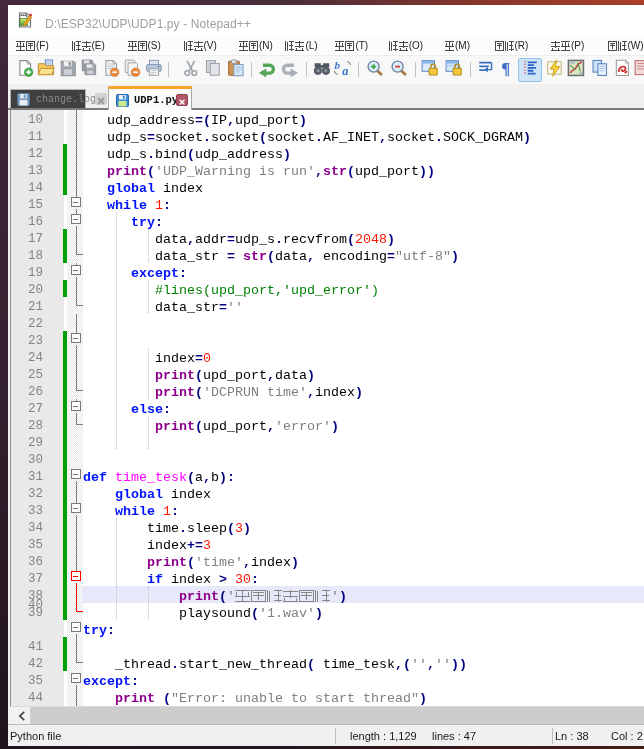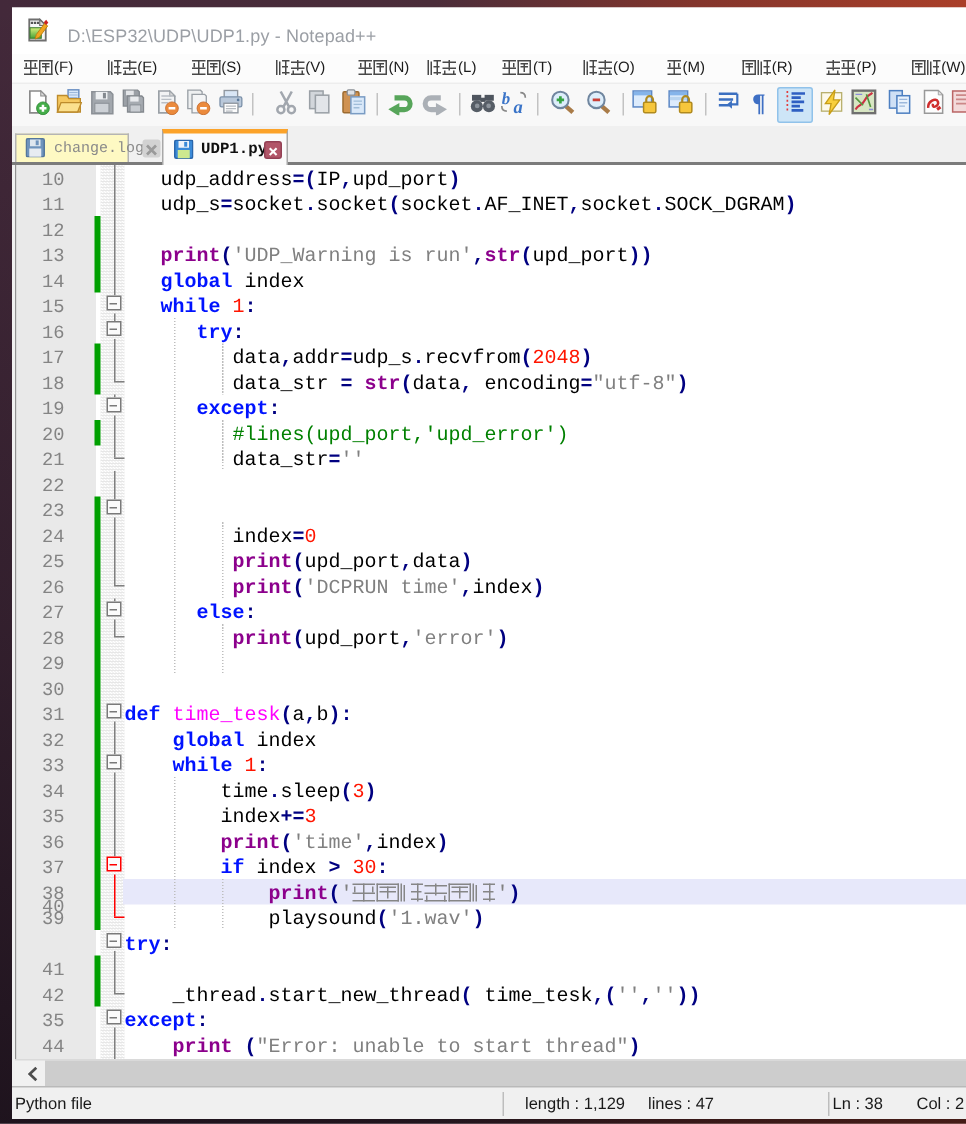--- a/index.html
+++ b/index.html
@@ -11,21 +11,21 @@
 
 #menu{position:absolute;left:0;top:31px;width:100%;height:20px;background:#fcfcfc;border-bottom:1px solid #ededed}
 .mi{position:absolute;top:3px;font-size:11px;color:#1b1b1b;white-space:nowrap}
 
 #tbar{position:absolute;left:0;top:51px;width:100%;height:28px;background:#f8f8f8}
 .tico{position:absolute;top:4px;width:17px;height:17px;transform:scale(1.12);transform-origin:center}
 .tsep{position:absolute;top:6px;width:1px;height:15px;background:#c2c2c2}
 
 #tabs{position:absolute;left:0;top:79px;width:100%;height:26px;background:#f0f0f0}
 #tabline{position:absolute;left:0;top:24px;width:100%;height:2px;background:#7b7b7b}
-#tab1{position:absolute;left:2px;top:5px;width:76px;height:19px;background:#fef9c3;border:1px solid #b4b4b4;border-bottom:none}
+#tab1{position:absolute;left:2px;top:5px;width:76px;height:19px;background:#404040;border:1px solid #b4b4b4;border-bottom:none}
 #tab1 .lbl{position:absolute;left:25px;top:4px;font-family:"Liberation Mono",monospace;font-size:10px;color:#8a8a8a}
 #tab2{position:absolute;left:100px;top:2px;width:84px;height:24px;background:#fbfbfb;border:1px solid #a8a8a8;border-bottom:none;border-top:3px solid #fca32a;z-index:3}
 #tab2 .lbl{position:absolute;left:25px;top:5px;font-family:"Liberation Mono",monospace;font-size:10.5px;font-weight:bold;color:#101010}
 .xbox{position:absolute;width:12px;height:12px;border-radius:2px}
 
 #ed{position:absolute;left:2px;top:105px;width:634px;height:596px;background:#ffffff;border-left:1px solid #919191}
 #margin{position:absolute;left:0px;top:0;width:53px;height:100%;background:#e9e9e9}
 #fold{position:absolute;left:56px;top:0;width:16px;height:100%;
  background:repeating-conic-gradient(#ffffff 0% 25%,#e7e7e7 0% 50%);background-size:2px 2px}
 .lnum{position:absolute;text-align:right;font-family:"Liberation Mono",monospace;font-size:12.5px;line-height:17px;color:#848484;left:0px;width:32px}
@@ -361,20 +361,21 @@
         <i></i>
       </div>
 <div class="fb" style="top:562.5px">
         <i></i>
       </div>
 <div class="fb fbr" style="top:460.5px">
         <i></i>
       </div>
 <div class="row" style="top:1.5px">   udp_address<b class="o">=(</b>IP<b class="o">,</b>upd_port<b class="o">)</b></div>
 <div class="row" style="top:18.5px">   udp_s<b class="o">=</b>socket<b class="o">.</b>socket<b class="o">(</b>socket<b class="o">.</b>AF_INET<b class="o">,</b>socket<b class="o">.</b>SOCK_DGRAM<b class="o">)</b></div>
+<div class="row" style="top:35.5px">   udp_s<b class="o">.</b>bind<b class="o">(</b>udp_address<b class="o">)</b></div>
 <div class="row" style="top:52.5px">   <b class="b">print</b><b class="o">(</b><span class="s">'UDP_Warning is run'</span><b class="o">,</b><b class="b">str</b><b class="o">(</b>upd_port<b class="o">))</b></div>
 <div class="row" style="top:69.5px">   <b class="k">global</b> index</div>
 <div class="row" style="top:86.5px">   <b class="k">while</b> <span class="n">1</span><b class="o">:</b></div>
 <div class="row" style="top:103.5px">      <b class="k">try</b><b class="o">:</b></div>
 <div class="row" style="top:120.5px">         data<b class="o">,</b>addr<b class="o">=</b>udp_s<b class="o">.</b>recvfrom<b class="o">(</b><span class="n">2048</span><b class="o">)</b></div>
 <div class="row" style="top:137.5px">         data_str <b class="o">=</b> <b class="b">str</b><b class="o">(</b>data<b class="o">,</b> encoding<b class="o">=</b><span class="s">"utf-8"</span><b class="o">)</b></div>
 <div class="row" style="top:154.5px">      <b class="k">except</b><b class="o">:</b></div>
 <div class="row" style="top:171.5px">         <span class="c">#lines(upd_port,'upd_error')</span></div>
 <div class="row" style="top:188.5px">         data_str<b class="o">=</b><span class="s">''</span></div>
 <div class="row" style="top:239.5px">         index<b class="o">=</b><span class="n">0</span></div>

